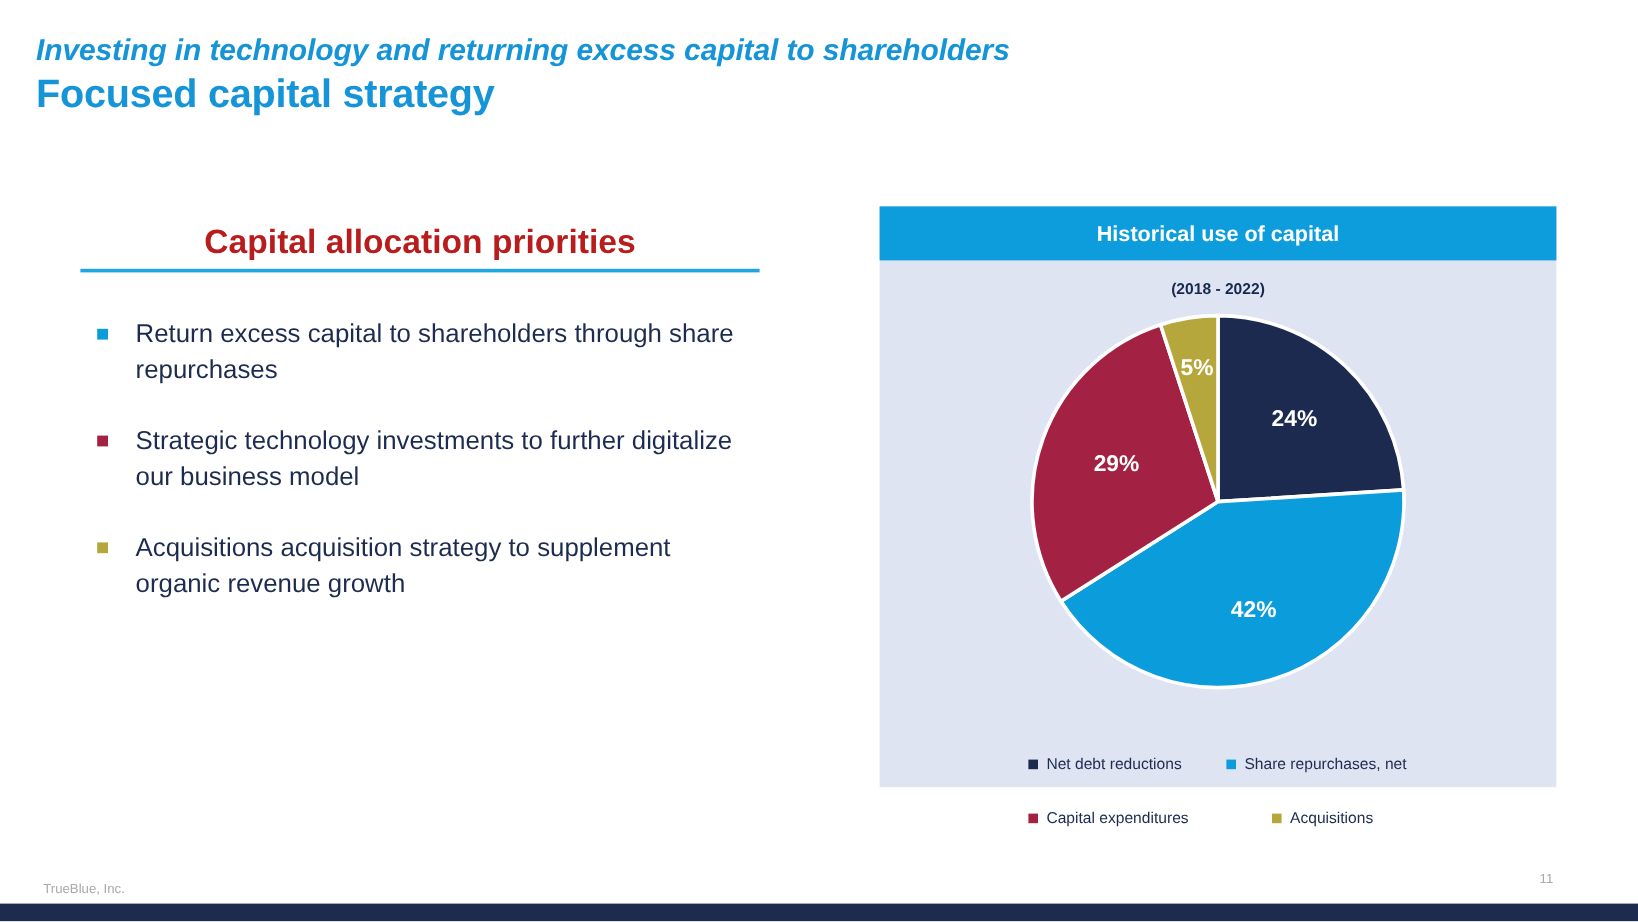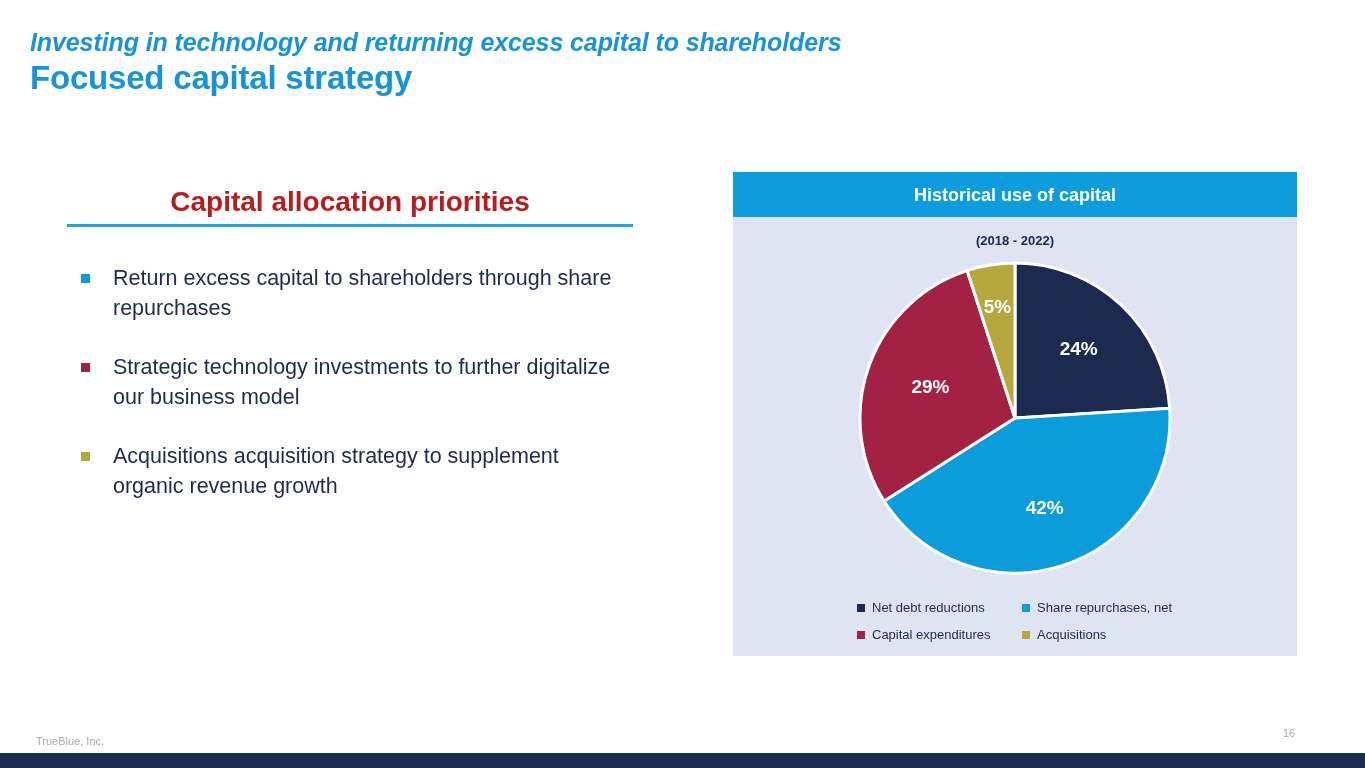--- a/index.html
+++ b/index.html
@@ -139,22 +139,23 @@
   
   #legend {
     position: absolute;
     left: 124px;
     top: 428px;
     width: 400px;
   }
   .legend-row {
     display: flex;
     margin-bottom: 11px;
-  }
-  .legend-row:last-child { margin-bottom: 0; }
+    margin-top: 29px;
+  }
+  .legend-row:last-child { margin-bottom: 0; gap: 38px; }
   .legend-item {
     display: flex;
     align-items: center;
   }
   .legend-item.col1 { width: 165px; }
   .legend-swatch {
     width: 8px;
     height: 8px;
     flex: 0 0 8px;
     margin-right: 7px;
@@ -256,16 +257,16 @@
           </div>
           <div class="legend-item">
             <span class="legend-swatch" style="background: rgb(181, 167, 60);"></span>
             <span class="legend-label">Acquisitions</span>
           </div>
         </div>
       </div>
   </div>
 
   <div id="footer-company">TrueBlue, Inc.</div>
-  <div id="footer-page">16</div>
+  <div id="footer-page">11</div>
   <div id="bottom-bar"></div>
 
 </div>
 
 </body></html>

